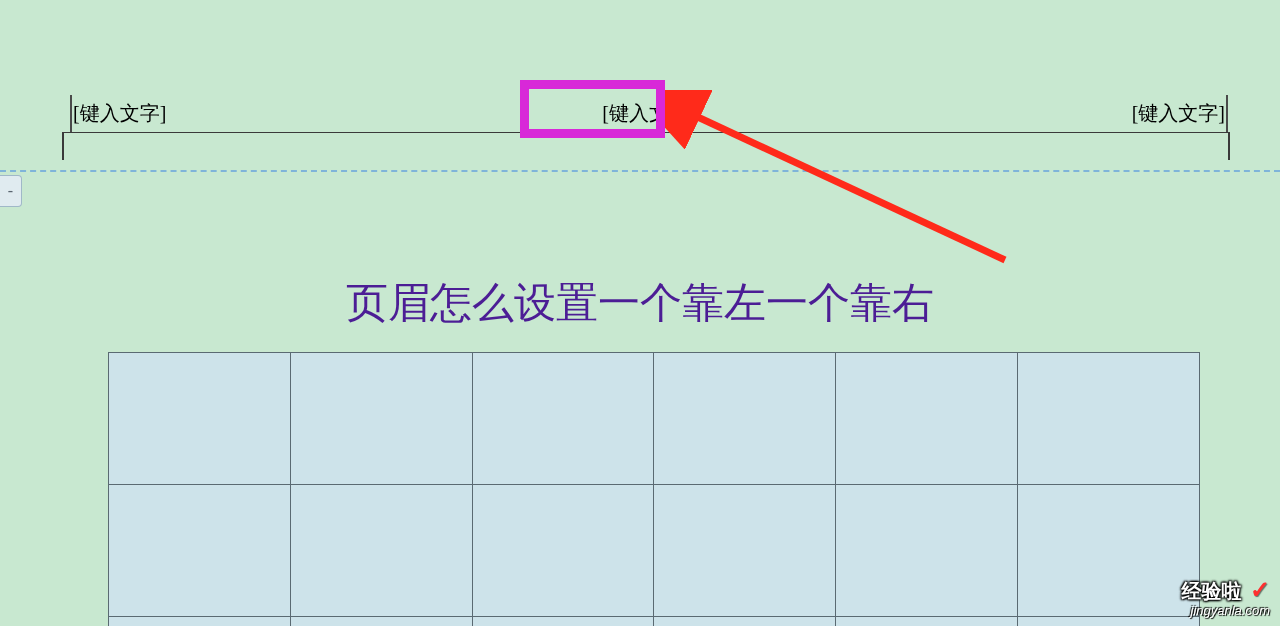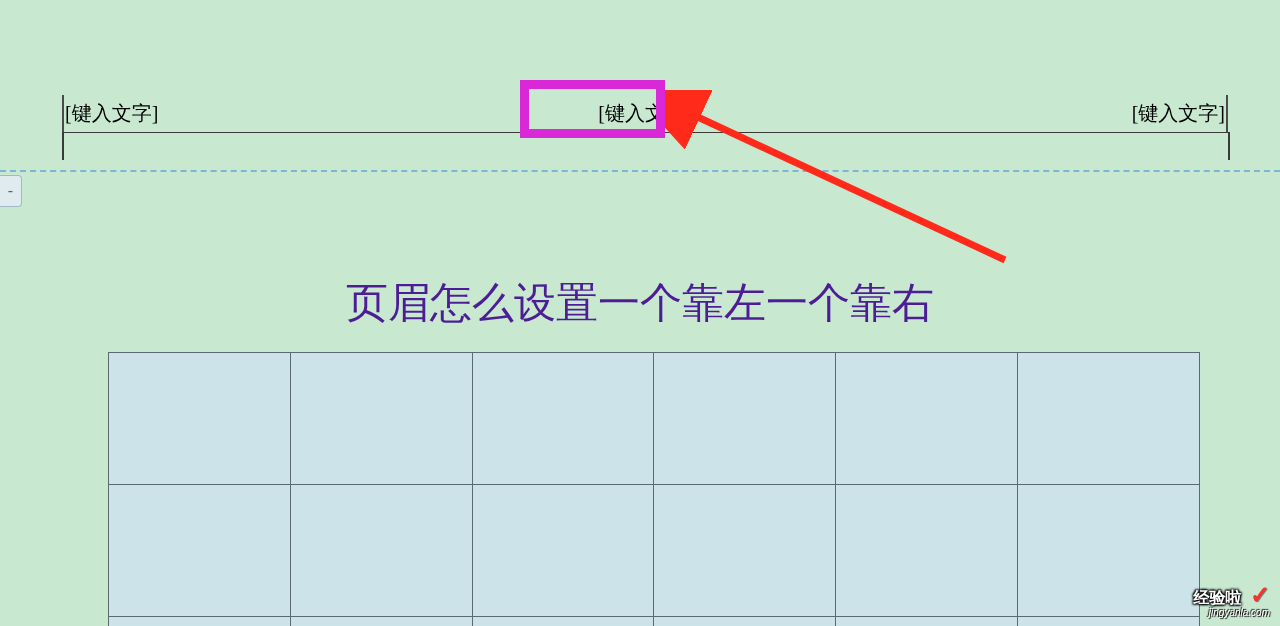--- a/index.html
+++ b/index.html
@@ -21,20 +21,21 @@
       left: 65px;
       right: 55px;
       display: flex;
       justify-content: space-between;
       align-items: center;
     }
     .header-item {
       font-size: 20px;
       color: #000;
       white-space: nowrap;
+      margin-left: 8px;
     }
     .header-left, .header-right {
       position: relative;
     }
     .header-left::before {
       content: '';
       position: absolute;
       left: -3px;
       top: -5px;
       bottom: -5px;
@@ -148,35 +149,35 @@
     }
     .watermark {
       position: absolute;
       bottom: 8px;
       right: 10px;
       text-align: right;
       font-family: "Microsoft YaHei", sans-serif;
     }
     .watermark-title {
       color: #fff;
-      font-size: 16px;
+      font-size: 20px;
       font-weight: bold;
       text-shadow: 1px 1px 2px #000, -1px -1px 2px #000, 1px -1px 2px #000, -1px 1px 2px #000;
       display: inline-block;
     }
     .watermark-check {
       color: #ff3030;
       font-size: 24px;
       font-weight: bold;
       margin-left: 4px;
       text-shadow: 1px 1px 1px rgba(0,0,0,0.5);
     }
     .watermark-url {
       color: #fff;
-      font-size: 10px;
+      font-size: 13px;
       font-style: italic;
       text-shadow: 1px 1px 1px #000, -1px -1px 1px #000;
       margin-top: -2px;
     }
   </style>
 </head>
 <body>
 
 <div class="header-row">
   <span class="header-item header-left">[键入文字]</span>

